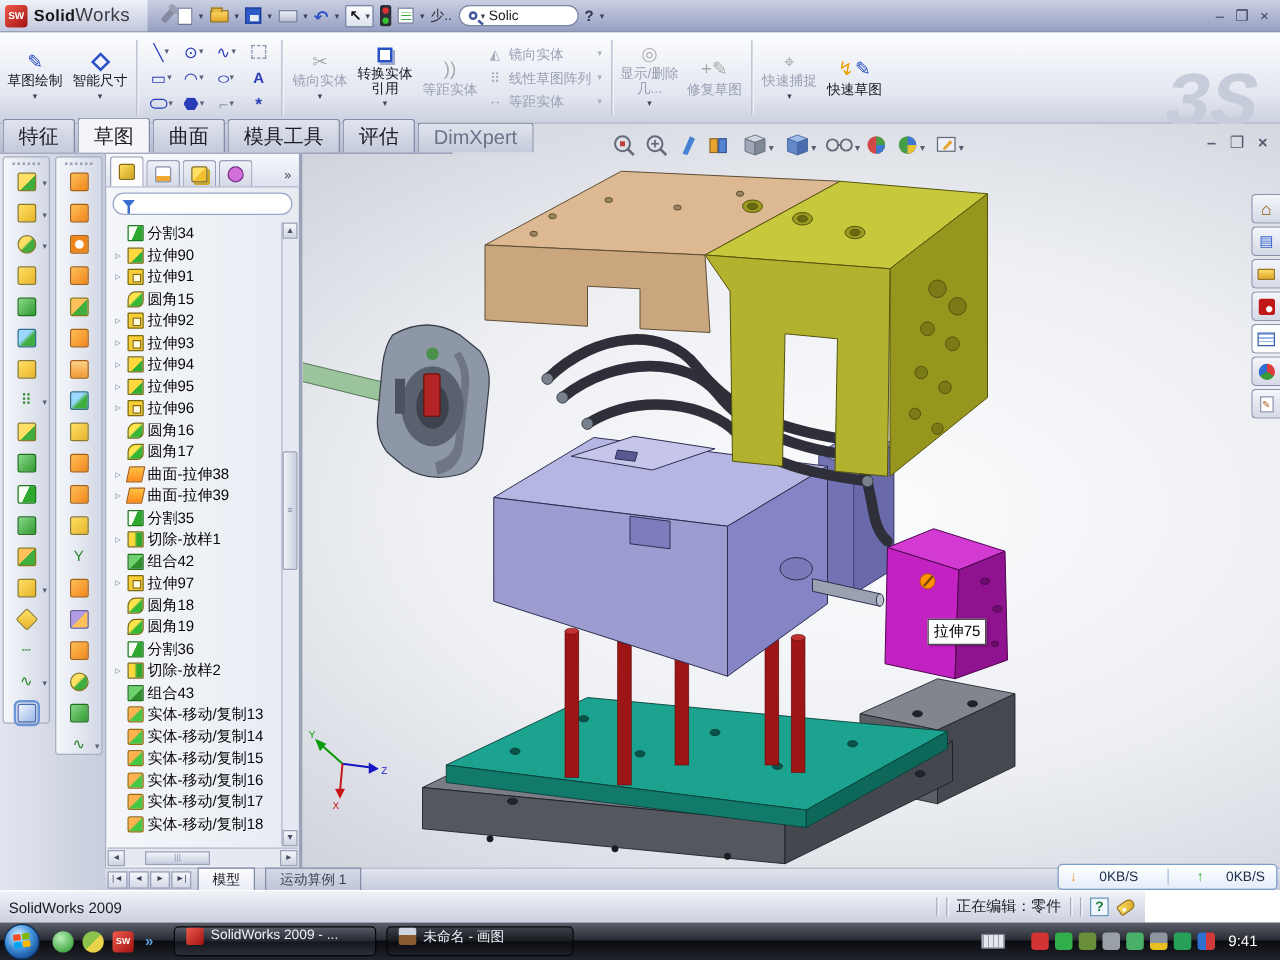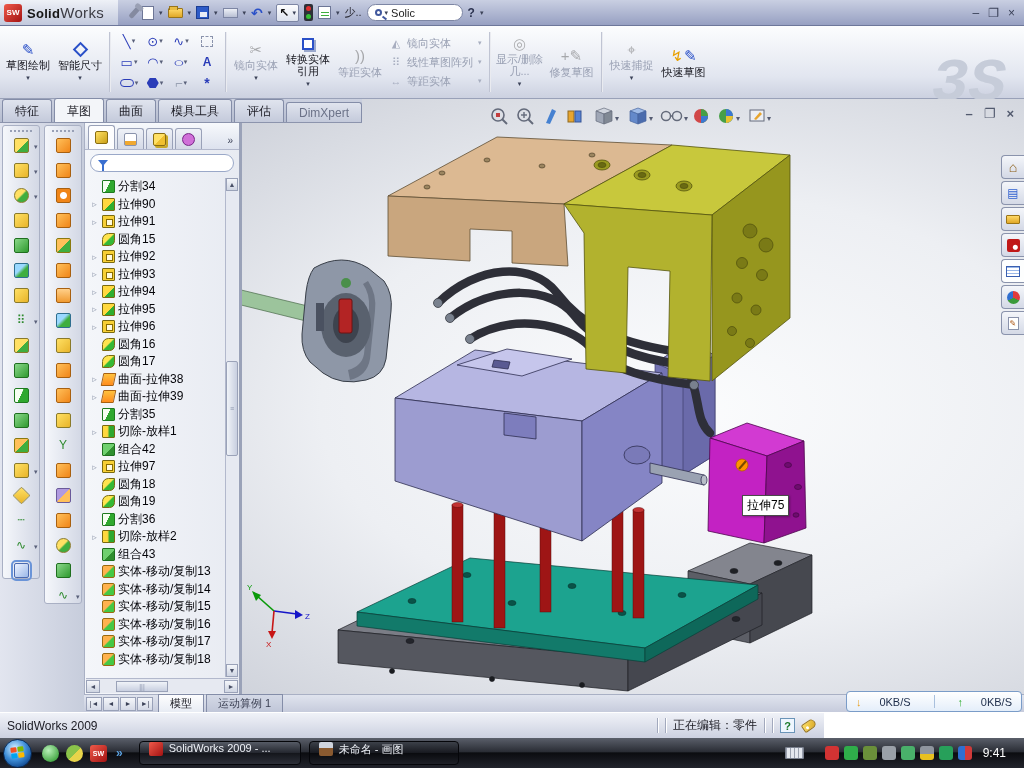--- a/index.html
+++ b/index.html
@@ -60,21 +60,21 @@
 .shape.dash{width:12px;height:11px;border:1px dashed #8a93ac}
 .shape.slot{width:14px;height:8px;border:1px solid #2a3cb8;border-radius:5px}
 .shape.hex{width:12px;height:10px;background:#2a3cb8;clip-path:polygon(25% 0,75% 0,100% 50%,75% 100%,25% 100%,0 50%)}
 .stack3{display:flex;flex-direction:column;justify-content:center;gap:4px;padding:0 4px}
 .srow{display:flex;align-items:center;gap:5px;font-size:11px;color:#9aa1b4}
 .srow .micon{width:12px;height:12px;display:inline-flex;align-items:center;justify-content:center;color:#a8aec0;font-size:11px}
 .srow .rdd{font-size:7px;color:#a8aec0;margin-left:auto}
 .wm{position:absolute;right:18px;top:22px;font-family:Liberation Mono, monospace;font-size:62px;font-weight:bold;font-style:italic;color:#c6ccd9}
 
 .tabstrip{position:absolute;left:0;top:99px;width:362px;height:24px;background:linear-gradient(#ccd1e0,#b5bccf);display:flex;align-items:flex-end;padding:0 2px;z-index:5;border-bottom:1px solid #8c94ad}
-.tab{padding:3px 12px 2px;font-size:12px;color:#1d1d26;border:1px solid #848da8;border-bottom:none;border-radius:3px 3px 0 0;background:linear-gradient(#e0e4ee,#c4cadb);margin-right:2px;white-space:nowrap}
+.tab{padding:3px 12px 2px;font-size:16px;color:#1d1d26;border:1px solid #848da8;border-bottom:none;border-radius:3px 3px 0 0;background:linear-gradient(#e0e4ee,#c4cadb);margin-right:2px;white-space:nowrap}
 .tab[data-active="true"]{background:#f3f5f9;padding-top:4px}
 .tab[data-muted="true"]{color:#6b7288}
 
 .lstrip{position:absolute;left:0;top:123px;width:84px;height:589px;background:linear-gradient(90deg,#e2e5ef,#c7cddc)}
 .lcol{position:absolute;top:2px;width:38px;display:flex;flex-direction:column;align-items:center;gap:10px;padding-top:12px;background:linear-gradient(90deg,#f5f7fb,#d3d8e5);border:1px solid #a9b0c4;border-radius:3px}
 .lcol::before{content:"";position:absolute;top:4px;width:22px;border-top:2px dotted #98a0b6}
 .lchip{width:15px;height:15px;border:1px solid #8a7a2a;border-radius:2px;position:relative;display:flex;align-items:center;justify-content:center}
 .lchip[data-dd="true"]::after{content:"▾";position:absolute;right:-10px;top:4px;font-size:7px;color:#59607a}
 .lchip[data-p="true"]{outline:2px solid #6a94d8;outline-offset:1px;background:linear-gradient(135deg,#eef3ff,#9ab8e8)!important;border-color:#4a6ab0}
 .lch{font-size:12px;color:#2f8a2f;line-height:13px}
@@ -146,21 +146,21 @@
 
 .bbar{position:absolute;left:84px;top:694px;width:940px;height:18px;background:linear-gradient(#e0e4ee,#c6cbdc);border-top:1px solid #a9b0c4;display:flex;align-items:center;gap:1px;padding-left:2px;font-size:11px}
 .navb{width:16px;height:14px;border:1px solid #99a1b8;background:linear-gradient(#f4f6fa,#d4d9e6);font-size:7px;color:#3c4258;display:flex;align-items:center;justify-content:center}
 .btab{padding:1px 11px;border:1px solid #848da8;background:linear-gradient(#fdfdfe,#e8ecf4);color:#14141c;white-space:nowrap}
 .btab[data-active="false"]{background:linear-gradient(#d4d9e6,#c0c6d8);color:#3a3f52}
 .netmon{position:absolute;left:846px;top:691px;width:176px;height:21px;background:linear-gradient(#fff,#e4eefa);border:1px solid #7a9cc8;border-radius:4px;display:flex;align-items:center;justify-content:space-between;padding:0 9px;font-size:11px;color:#1c2c4a;z-index:6}
 .net-dn{color:#e8a020;font-weight:bold}
 .net-up{color:#2fae2f;font-weight:bold}
 .net-div{width:1px;height:13px;background:#a9c0dd;margin:0 5px}
 
-.sbar{position:absolute;left:0;top:712px;width:824px;height:26px;background:linear-gradient(#f0f2f8,#ccd1e0);border-top:1px solid #fff;display:flex;align-items:center;color:#1a1a22;font-size:12px}
+.sbar{position:absolute;left:0;top:712px;width:916px;height:26px;background:linear-gradient(#f0f2f8,#ccd1e0);border-top:1px solid #fff;display:flex;align-items:center;color:#1a1a22;font-size:12px}
 .sb-left{padding-left:7px}
 .sb-right{margin-left:auto;display:flex;align-items:center;gap:7px;padding-right:8px}
 .sb-sep{width:1px;height:15px;background:#a2a9bd;box-shadow:1px 0 0 #fff}
 .sb-q{width:15px;height:15px;background:#eef6ff;border:1px solid #6a94b8;color:#1a7a2a;font-weight:bold;font-size:11px;display:flex;align-items:center;justify-content:center}
 .sb-tag{width:14px;height:9px;background:linear-gradient(135deg,#ffe064,#d8a828);border:1px solid #9a7418;border-radius:2px 5px 5px 2px;transform:rotate(-35deg);position:relative}
 .sb-tag::after{content:"";position:absolute;left:2px;top:3px;width:3px;height:3px;border-radius:50%;background:#fff}
 
 .tbar{position:absolute;left:0;top:738px;width:1024px;height:30px;background:linear-gradient(#5a5f6a 0%,#2b2e36 45%,#0b0c10 50%,#22242c 100%);display:flex;align-items:center}
 .orb{width:29px;height:29px;border-radius:50%;margin-left:3px;background:radial-gradient(circle at 40% 32%,#bfe3ff 8%,#3f8fd8 45%,#0a3f86 85%);border:1px solid #0a2a55;display:flex;align-items:center;justify-content:center;position:relative}
 .flag{width:13px;height:12px;display:grid;grid-template-columns:6px 6px;grid-template-rows:5px 5px;gap:1px;transform:rotate(-8deg)}
@@ -917,21 +917,21 @@
 </div>
 
 <div class="bbar">
   <span style="display:flex;gap:1px">
 
   <span class="navb">|◄</span>
       <span class="navb">◄</span>
       <span class="navb">►</span>
       <span class="navb">►|</span>
     </span>
-  <span style="display:flex;gap:2px;margin-left:4px">
+  <span style="display:flex;gap:8px;margin-left:4px">
 
   <span class="btab" data-active="true">模型</span>
       <span class="btab" data-active="false">运动算例 1</span>
     </span>
 </div>
 
 <div class="netmon">
   <span><span class="net-dn">↓</span></span>
   <span>0KB/S</span>
   <span class="net-div"></span>

